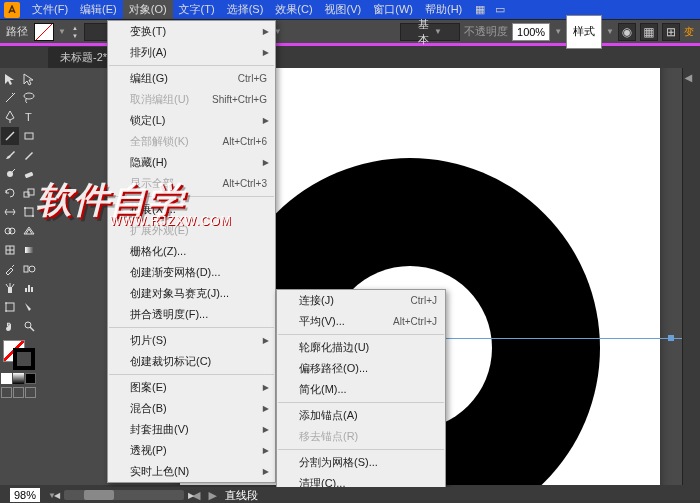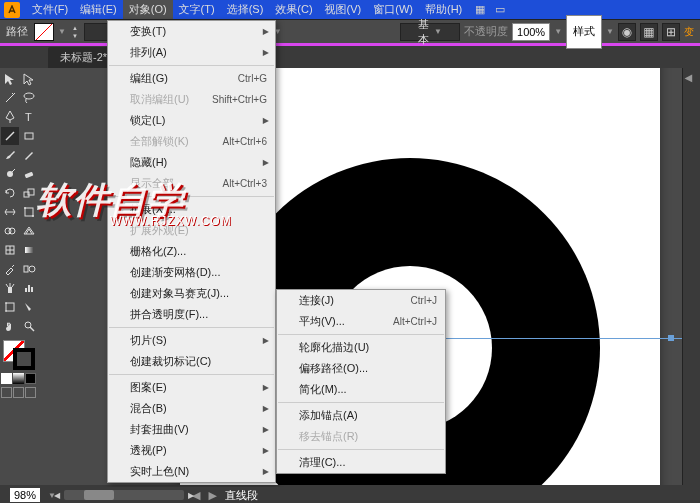--- a/index.html
+++ b/index.html
@@ -426,20 +426,23 @@
     </div>
     <div class="dd-sep"></div>
     <div class="dd-row">
       <span>添加锚点(A)</span>
     </div>
     <div class="dd-row disabled">
       <span>移去锚点(R)</span>
     </div>
     <div class="dd-sep"></div>
     <div class="dd-row">
+      <span>分割为网格(S)...</span>
+    </div>
+    <div class="dd-row">
       <span>清理(C)...</span>
     </div>
   </div>
 
 <div class="status-bar">
   <div class="zoom-box">98%</div>
   <span style="font-size:8px;color:#999">▼</span>
   <div class="hscroll">
       <div class="thumb"></div>
     </div>

